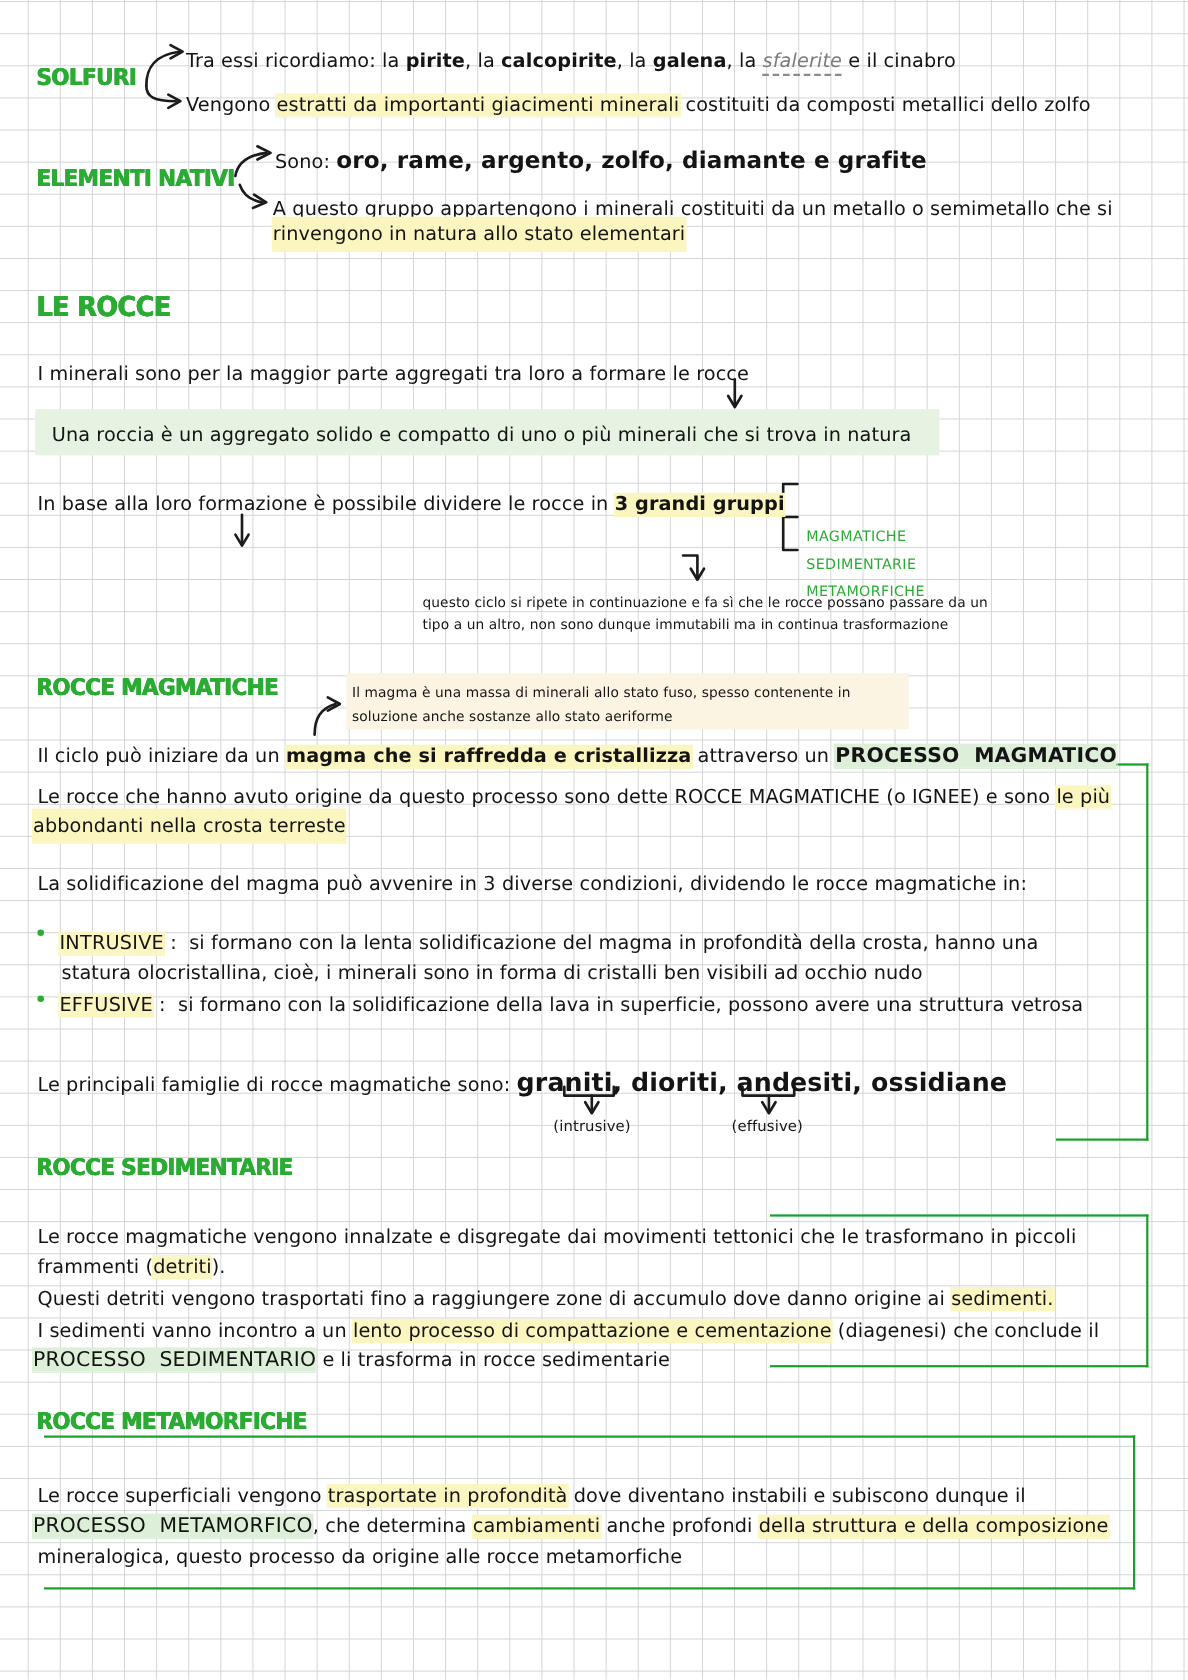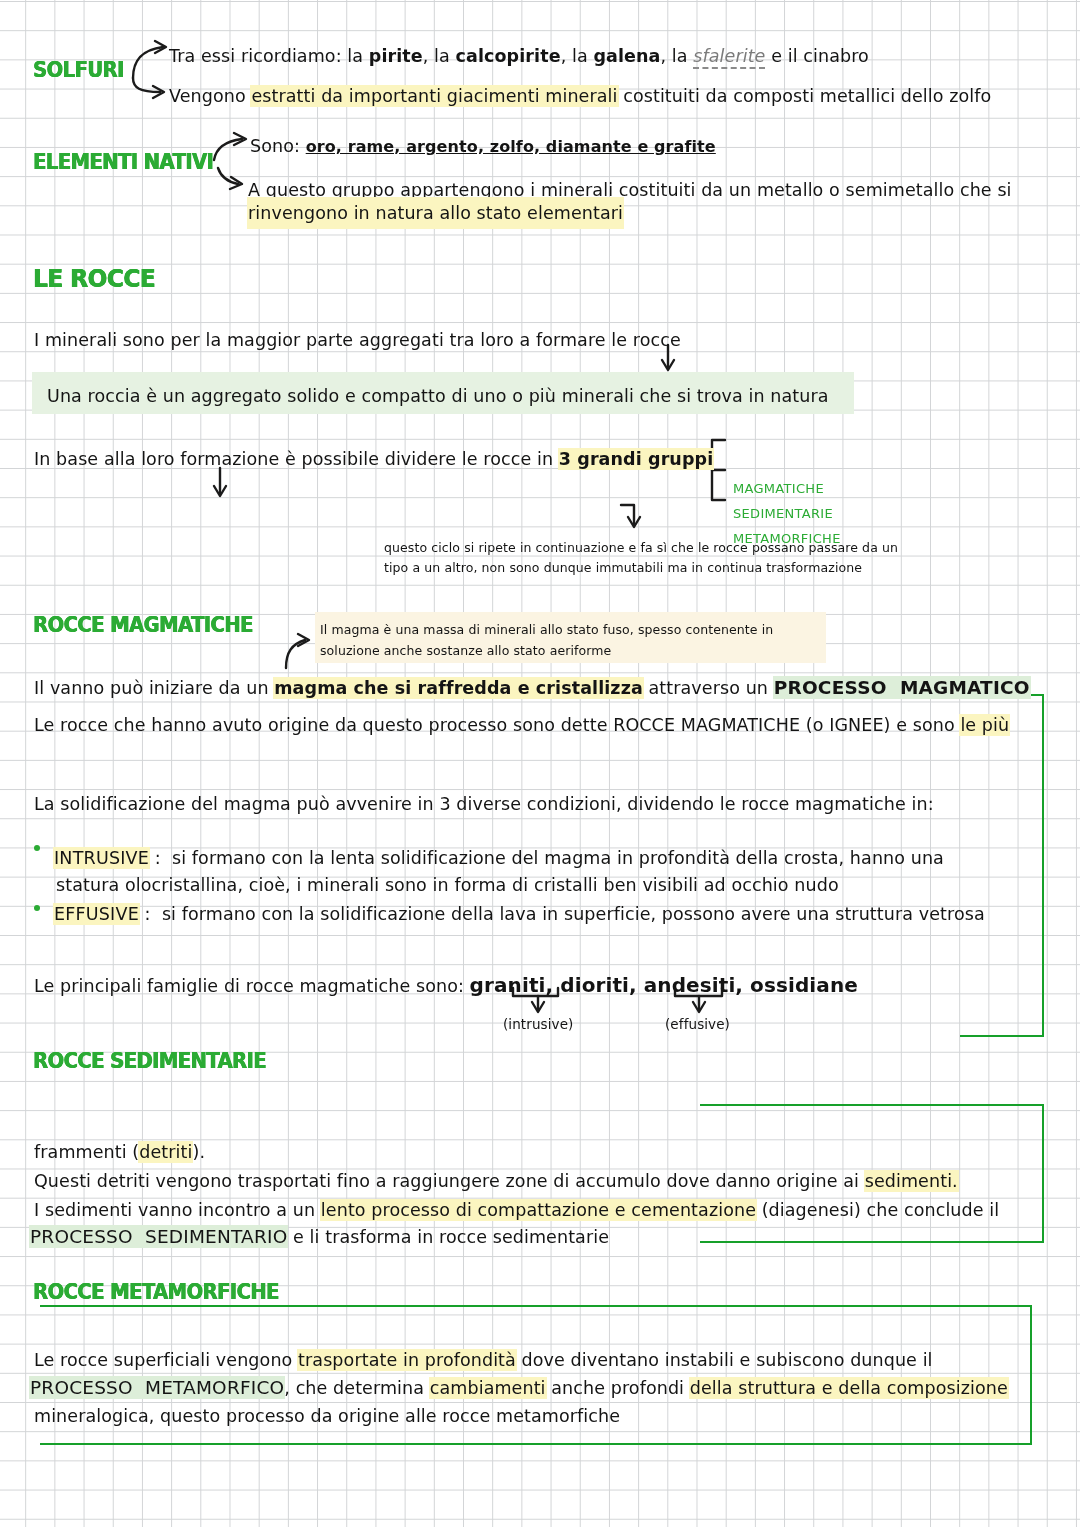--- a/index.html
+++ b/index.html
@@ -161,21 +161,21 @@
   <div class="layer">
 
     <div class="head abs" style="left:33px; top:58px;">SOLFURI</div>
 
     <div class="hw abs" style="left:169px; top:41px;"><span>Tra essi ricordiamo: la </span><span class="b">pirite</span><span>, la </span><span class="b">calcopirite</span><span>, la </span><span class="b">galena</span><span>, la </span><span class="grayul">sfalerite</span><span> e il cinabro</span></div>
 
     <div class="hw abs" style="left:169px; top:81px;"><span>Vengono </span><span class="hy">estratti da importanti giacimenti minerali</span><span> costituiti da composti metallici dello zolfo</span></div>
 
     <div class="head abs" style="left:33px; top:150px;">ELEMENTI NATIVI</div>
 
-    <div class="hw abs" style="left:250px; top:131px;"><span class="small">Sono: </span><span class="b" style="font-size:16px;text-decoration:underline;">oro, rame, argento, zolfo, diamante e grafite</span></div>
+    <div class="hw abs" style="left:250px; top:131px;"><span class="small">Sono: </span><span class="b" style="font-size:21px;">oro, rame, argento, zolfo, diamante e grafite</span></div>
 
     <div class="hw abs" style="left:248px; top:175px;">A questo gruppo appartengono i minerali costituiti da un metallo o semimetallo che si</div>
 
     <div class="hw abs hy" style="left:248px; top:198px;">rinvengono in natura allo stato elementari</div>
 
     <div class="head abs" style="left:33px; top:264px; font-size:25px;">LE ROCCE</div>
 
     <div class="hw abs" style="left:34px; top:325px;">I minerali sono per la maggior parte aggregati tra loro a formare le rocce</div>
 
     <div class="hw abs" style="left:47px; top:381px;">Una roccia è un aggregato solido e compatto di uno o più minerali che si trova in natura</div>
@@ -188,40 +188,42 @@
 
 
     <div class="hw tiny abs" style="left:384px; top:536px;">questo ciclo si ripete in continuazione e fa sì che le rocce possano passare da un</div>
     <div class="hw tiny abs" style="left:384px; top:556px;">tipo a un altro, non sono dunque immutabili ma in continua trasformazione</div>
 
     <div class="head abs" style="left:33px; top:613px;">ROCCE MAGMATICHE</div>
 
     <div class="hw tiny abs" style="left:320px; top:618px;">Il magma è una massa di minerali allo stato fuso, spesso contenente in</div>
     <div class="hw tiny abs" style="left:320px; top:639px;">soluzione anche sostanze allo stato aeriforme</div>
 
-    <div class="hw abs" style="left:34px; top:673px;"><span>Il vanno può iniziare da un </span><span class="b hy">magma che si raffredda e cristallizza</span><span> attraverso un </span><span class="b hg caps" style="font-size:18.5px;">PROCESSO  MAGMATICO</span></div>
+    <div class="hw abs" style="left:34px; top:673px;"><span>Il ciclo può iniziare da un </span><span class="b hy">magma che si raffredda e cristallizza</span><span> attraverso un </span><span class="b hg caps" style="font-size:18.5px;">PROCESSO  MAGMATICO</span></div>
 
     <div class="hw abs" style="left:34px; top:710px;"><span>Le rocce che hanno avuto origine da questo processo sono dette ROCCE MAGMATICHE (o IGNEE) e sono </span><span class="hy">le più</span></div>
+    <div class="hw abs hy" style="left:30px; top:736px;">abbondanti nella crosta terreste</div>
 
     <div class="hw abs" style="left:34px; top:789px;">La solidificazione del magma può avvenire in 3 diverse condizioni, dividendo le rocce magmatiche in:</div>
 
     <div class="abs" style="left:34px; top:845px; width:6px; height:6px; border-radius:50%; background:#2bab34;"></div>
     <div class="hw abs" style="left:54px; top:843px;"><span class="hy caps">INTRUSIVE</span><span> :  si formano con la lenta solidificazione del magma in profondità della crosta, hanno una</span></div>
     <div class="hw abs" style="left:56px; top:870px;">statura olocristallina, cioè, i minerali sono in forma di cristalli ben visibili ad occhio nudo</div>
 
     <div class="abs" style="left:34px; top:905px; width:6px; height:6px; border-radius:50%; background:#2bab34;"></div>
     <div class="hw abs" style="left:54px; top:899px;"><span class="hy caps">EFFUSIVE</span><span> :  si formano con la solidificazione della lava in superficie, possono avere una struttura vetrosa</span></div>
 
-    <div class="hw abs" style="left:34px; top:970px;"><span>Le principali famiglie di rocce magmatiche sono: </span><span class="b" style="font-size:20px;">graniti, dioriti, andesiti, ossidiane</span></div>
+    <div class="hw abs" style="left:34px; top:970px;"><span>Le principali famiglie di rocce magmatiche sono: </span><span class="b" style="font-size:23px;">graniti, dioriti, andesiti, ossidiane</span></div>
 
     <div class="hw small abs" style="left:503px; top:1011px;">(intrusive)</div>
     <div class="hw small abs" style="left:665px; top:1011px;">(effusive)</div>
 
     <div class="head abs" style="left:33px; top:1049px;">ROCCE SEDIMENTARIE</div>
 
+    <div class="hw abs" style="left:34px; top:1110px;">Le rocce magmatiche vengono innalzate e disgregate dai movimenti tettonici che le trasformano in piccoli</div>
 
     <div class="hw abs" style="left:34px; top:1137px;"><span>frammenti (</span><span class="hy">detriti</span><span>).</span></div>
 
     <div class="hw abs" style="left:34px; top:1166px;"><span>Questi detriti vengono trasportati fino a raggiungere zone di accumulo dove danno origine ai </span><span class="hy">sedimenti.</span></div>
 
     <div class="hw abs" style="left:34px; top:1195px;"><span>I sedimenti vanno incontro a un </span><span class="hy">lento processo di compattazione e cementazione</span><span> (diagenesi) che conclude il</span></div>
 
     <div class="hw abs" style="left:30px; top:1222px;"><span class="hg caps" style="font-size:18.5px;">PROCESSO  SEDIMENTARIO</span><span> e li trasforma in rocce sedimentarie</span></div>
 
     <div class="head abs" style="left:33px; top:1280px;">ROCCE METAMORFICHE</div>

